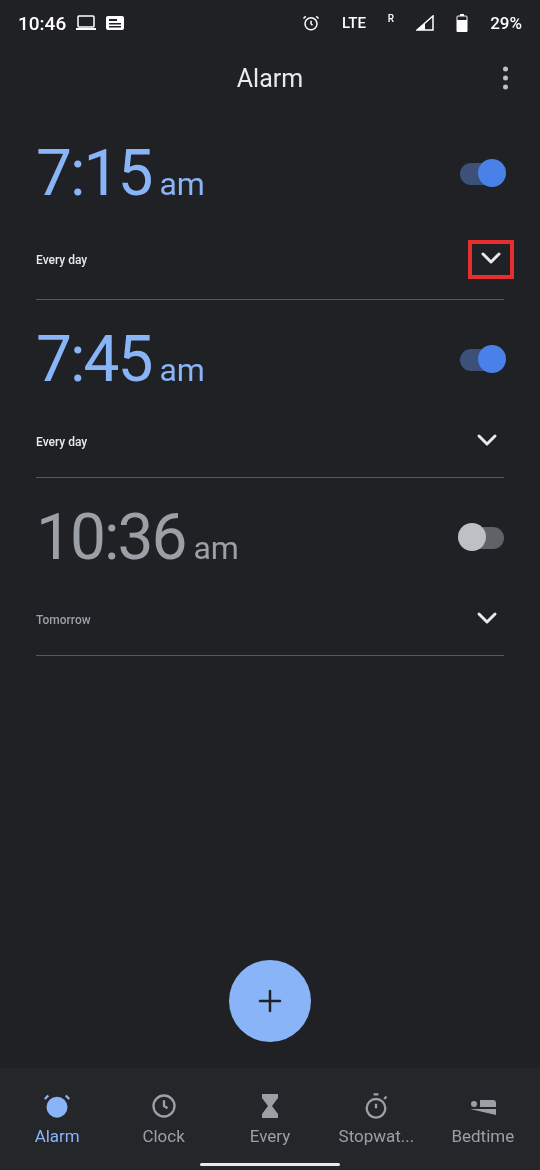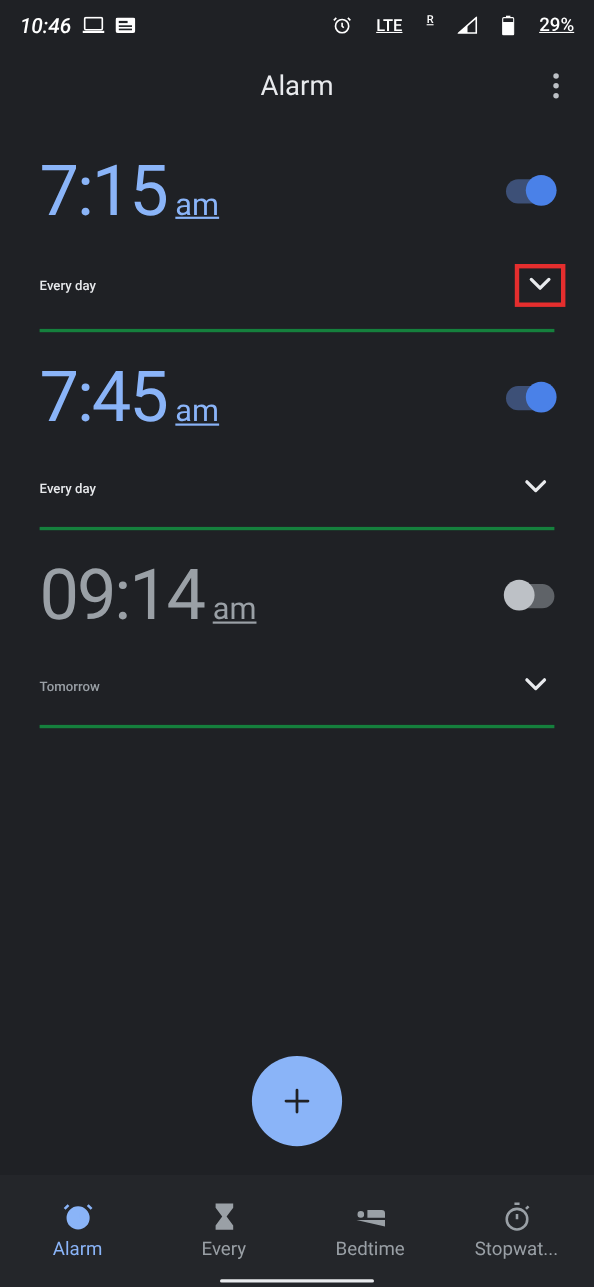--- a/index.html
+++ b/index.html
@@ -17,22 +17,22 @@
     .status-bar {
       display: flex;
       justify-content: space-between;
       align-items: center;
       padding: 8px 18px 4px;
       height: 42px;
       font-size: 19px;
       font-weight: 500;
       color: #fff;
     }
-    .status-left { display: flex; align-items: center; gap: 10px; font-style: italic; }
-    .status-right { display: flex; align-items: center; gap: 22px; font-size: 17px; text-decoration: underline; }
+    .status-left { display: flex; align-items: center; gap: 10px; }
+    .status-right { display: flex; align-items: center; gap: 22px; font-size: 17px; }
     .status-icon { display: inline-flex; align-items: center; }
 
     
     .header {
       display: flex;
       align-items: center;
       justify-content: center;
       height: 72px;
       position: relative;
     }
@@ -54,42 +54,41 @@
     .menu-dots span {
       width: 5px; height: 5px;
       background: #bdc1c6;
       border-radius: 50%;
     }
 
     
     .alarm-list { padding: 0 36px; }
     .alarm-item {
       padding: 28px 0 20px;
-      border-bottom: 3px solid #15803d;
+      border-bottom: 1px solid #15803d;
     }
     .alarm-top {
       display: flex;
       justify-content: space-between;
       align-items: center;
     }
     .alarm-time {
       display: flex;
       align-items: baseline;
       gap: 8px;
     }
     .alarm-time-main {
       font-size: 64px;
       font-weight: 400;
       letter-spacing: -2px;
       line-height: 1;
     }
     .alarm-time-ampm {
-      font-size: 28px;
+      font-size: 32px;
       font-weight: 400;
-      text-decoration: underline;
     }
     .alarm-on .alarm-time-main,
     .alarm-on .alarm-time-ampm { color: #8ab4f8; }
     .alarm-off .alarm-time-main,
     .alarm-off .alarm-time-ampm { color: #9aa0a6; }
 
     .toggle {
       width: 44px; height: 22px;
       border-radius: 12px;
       position: relative;
@@ -280,21 +279,21 @@
         <svg width="22" height="14" viewBox="0 0 22 14">
             <path d="M3 3 L11 11 L19 3" fill="none" stroke="#e8eaed" stroke-width="3" stroke-linecap="round" stroke-linejoin="round"></path>
           </svg>
       </div>
     </div>
   </div>
 
   <div class="alarm-item alarm-off">
     <div class="alarm-top">
       <div class="alarm-time">
-        <span class="alarm-time-main">09:14</span>
+        <span class="alarm-time-main">10:36</span>
         <span class="alarm-time-ampm">am</span>
       </div>
       <div class="toggle toggle-off"></div>
     </div>
     <div class="alarm-bottom">
       <span class="alarm-repeat">Tomorrow</span>
       <div class="expand-chevron">
         <svg width="22" height="14" viewBox="0 0 22 14">
             <path d="M3 3 L11 11 L19 3" fill="none" stroke="#e8eaed" stroke-width="3" stroke-linecap="round" stroke-linejoin="round"></path>
           </svg>
@@ -317,37 +316,46 @@
       <svg width="28" height="28" viewBox="0 0 24 24" fill="none" stroke="#8ab4f8" stroke-width="2">
           <circle cx="12" cy="13" r="8"></circle>
           <path d="M12 9v4l2 2"></path>
           <path d="M4.5 3l-3 3M22.5 6l-3-3"></path>
         </svg>
     </span>
     <span class="nav-label">Alarm</span>
   </div>
   <div class="nav-item">
     <span class="nav-icon">
+      <svg width="28" height="28" viewBox="0 0 24 24" fill="none" stroke="#9aa0a6" stroke-width="2">
+          <circle cx="12" cy="12" r="9"></circle>
+          <path d="M12 7v5l3 2"></path>
+        </svg>
+    </span>
+    <span class="nav-label">Clock</span>
+  </div>
+  <div class="nav-item">
+    <span class="nav-icon">
       <svg width="24" height="28" viewBox="0 0 24 28" fill="#9aa0a6">
           <path d="M4 2h16v4l-6 8 6 8v4H4v-4l6-8-6-8V2z"></path>
         </svg>
     </span>
     <span class="nav-label">Every</span>
-  </div>
-  <div class="nav-item">
-    <span class="nav-icon">
-      <svg width="30" height="22" viewBox="0 0 30 22" fill="#9aa0a6">
-          <path d="M2 4v16M2 14h26v6M6 12a3 3 0 1 0 0-6 3 3 0 0 0 0 6zM12 12h16v-4a3 3 0 0 0-3-3H12v7z"></path>
-        </svg>
-    </span>
-    <span class="nav-label">Bedtime</span>
   </div>
   <div class="nav-item">
     <span class="nav-icon">
       <svg width="28" height="28" viewBox="0 0 24 24" fill="none" stroke="#9aa0a6" stroke-width="2">
           <circle cx="12" cy="14" r="8"></circle>
           <path d="M12 10v4M10 2h4M19 6l2-2"></path>
         </svg>
     </span>
     <span class="nav-label">Stopwat...</span>
   </div>
+  <div class="nav-item">
+    <span class="nav-icon">
+      <svg width="30" height="22" viewBox="0 0 30 22" fill="#9aa0a6">
+          <path d="M2 4v16M2 14h26v6M6 12a3 3 0 1 0 0-6 3 3 0 0 0 0 6zM12 12h16v-4a3 3 0 0 0-3-3H12v7z"></path>
+        </svg>
+    </span>
+    <span class="nav-label">Bedtime</span>
+  </div>
   <div class="home-indicator"></div>
 </div>
 
 </body></html>

